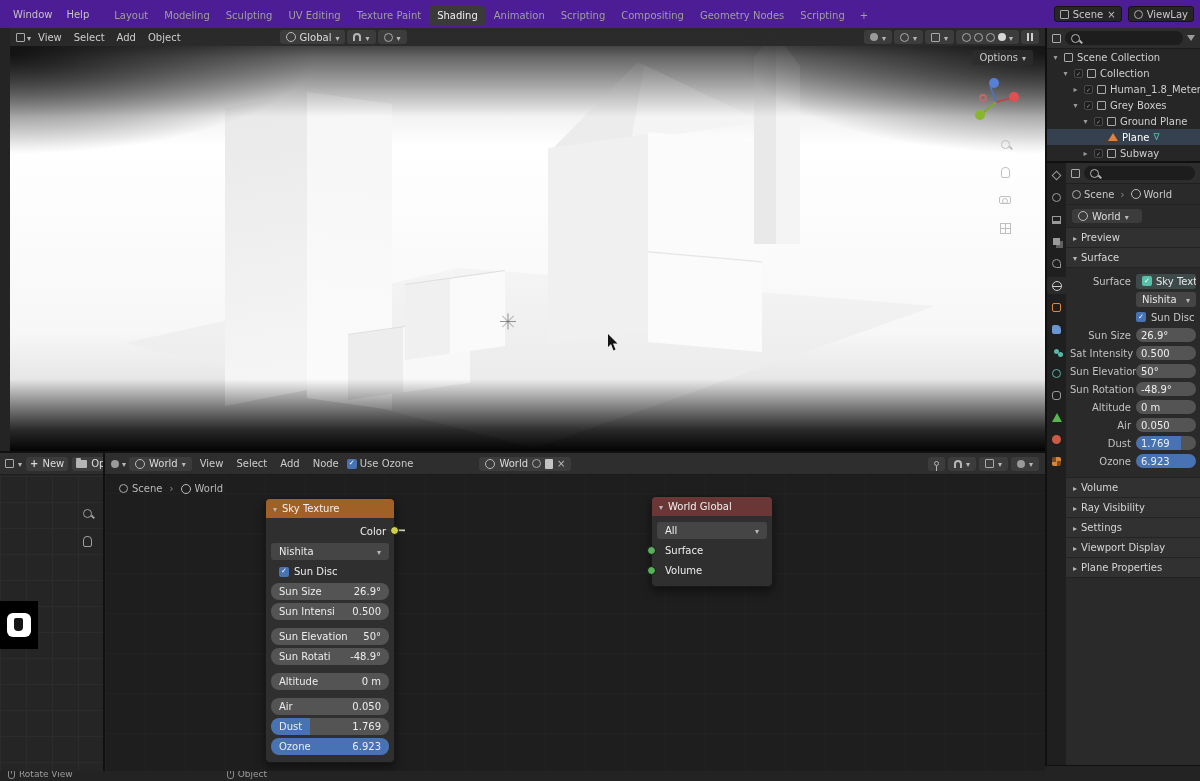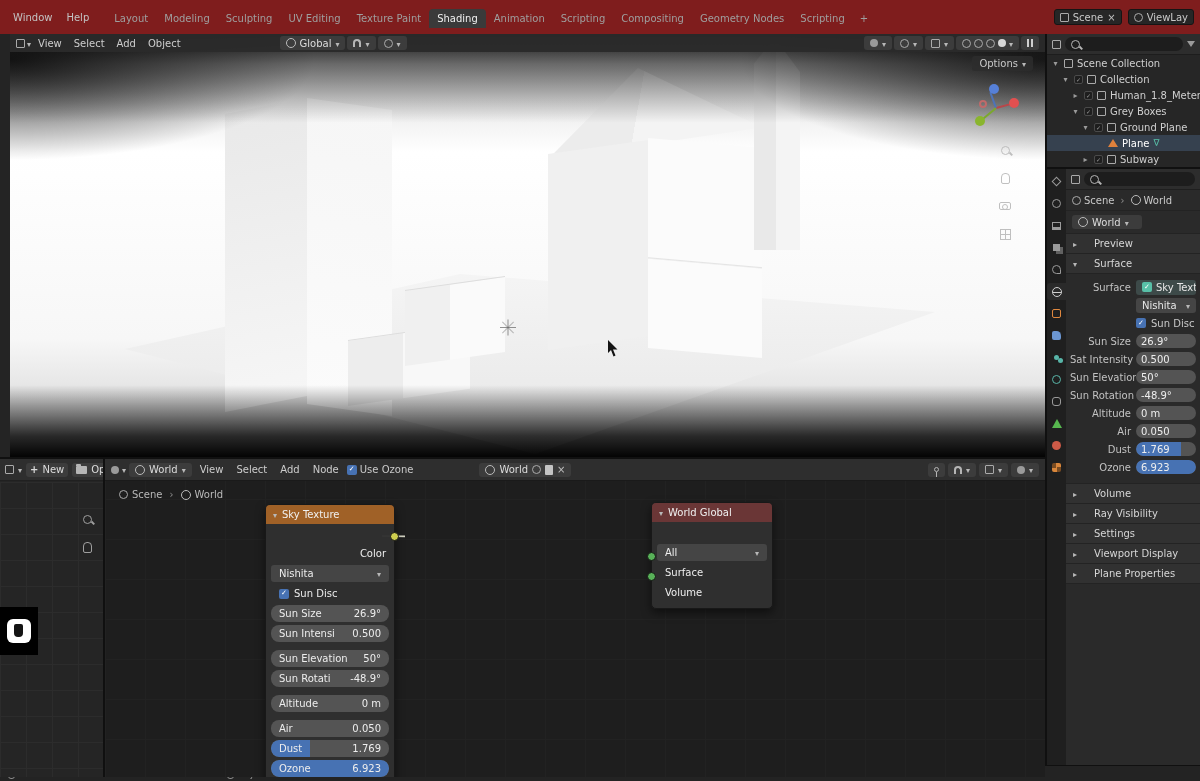--- a/index.html
+++ b/index.html
@@ -44,21 +44,21 @@
   .icon-grid{width:11px;height:11px;border:1px solid #b5b5b5;display:inline-block;
       background:linear-gradient(#b5b5b5 1px,transparent 1px) 0 4px/100% 1px no-repeat,
                  linear-gradient(90deg,#b5b5b5 1px,transparent 1px) 4px 0/1px 100% no-repeat}
   .icon-pin{width:5px;height:5px;border-radius:50%;border:1.5px solid #b5b5b5;position:relative;display:inline-block}
   .icon-pin::after{content:"";position:absolute;left:1px;top:4px;width:1.5px;height:5px;background:#b5b5b5}
   .icon-page{width:8px;height:10px;background:#c4c4c4;border-radius:1px;display:inline-block;flex:none}
   .icon-folder{width:11px;height:8px;background:#b5b5b5;border-radius:1px;position:relative;display:inline-block;flex:none}
   .icon-folder::before{content:"";position:absolute;top:-2px;left:0;width:5px;height:2px;background:#b5b5b5;border-radius:1px 1px 0 0}
 
   
-  .topbar{height:34px;background:#7f1d1d;display:flex;align-items:center;padding:0 6px;flex:none}
+  .topbar{height:28px;background:#4c1d95;display:flex;align-items:center;padding:0 6px;flex:none}
   .tb-menu{padding:0 7px;color:#c3c3c3;cursor:default}
   .tabs{display:flex;align-items:flex-end;height:22px;margin-left:10px}
   .tab{padding:4px 8px 4px;color:#9f9f9f;border-radius:4px 4px 0 0}
   .tab.active{background:#3a3a3a;color:#efefef}
   .tab-add{padding:4px 7px;color:#9f9f9f}
   .tb-right{margin-left:auto;display:flex;align-items:center;gap:6px}
   .tb-widget{display:flex;align-items:center;gap:4px;background:#262626;border:1px solid #151515;
       border-radius:3px;padding:1px 5px;height:16px}
 
   
@@ -116,21 +116,21 @@
       background-size:40px 40px}
   .sh-header{position:absolute;left:0;right:0;top:0;height:22px;background:#2e2e2e;display:flex;
       align-items:center;gap:3px;padding:0 6px;border-bottom:1px solid #1a1a1a;z-index:10}
   .sh-bc{position:absolute;left:14px;top:30px;display:flex;align-items:center;gap:4px;color:#b9b9b9;z-index:4}
 
   
   .node{position:absolute;background:rgba(48,48,48,.97);border:1px solid #181818;border-radius:5px;
       box-shadow:0 4px 10px rgba(0,0,0,.5);z-index:5}
   .nhead{height:19px;display:flex;align-items:center;gap:5px;padding:0 7px;color:#f0f0f0;
       border-radius:4px 4px 0 0}
-  .nbody{padding:20px 5px 7px}
+  .nbody{padding:4px 5px 7px}
   .nrow{position:relative;height:17px;background:#545454;border-radius:8px;display:flex;align-items:center;
       padding:0 8px;margin-top:3px;overflow:hidden;color:#ededed}
   .nrow .nl{flex:1;white-space:nowrap;overflow:hidden;z-index:1}
   .nrow .nv{margin-left:4px;z-index:1;white-space:nowrap}
   .ndrop{background:#454545;border-radius:3px}
   .nrow-plain{background:none;border-radius:0}
   .nrow-out{background:none;justify-content:flex-end;height:18px;margin-top:0;padding-right:3px}
   .fillbar{position:absolute;left:0;top:0;bottom:0;background:#4772b3;border-radius:8px 0 0 8px;z-index:0}
   .gap{height:5px}
   .socket{position:absolute;width:9px;height:9px;border-radius:50%;border:1px solid #141414;z-index:6}
@@ -167,21 +167,21 @@
   .pt-data{width:0;height:0;border-left:5px solid transparent;border-right:5px solid transparent;
       border-bottom:9px solid #57b74f}
   .pt-mat{width:9px;height:9px;background:#cd5a47;border-radius:50%}
   .pt-tex{width:9px;height:9px;border-radius:2px;background:repeating-conic-gradient(#d8863b 0 25%,#7a4c22 0 50%)}
   .pcontent{flex:1;min-width:0;display:flex;flex-direction:column;overflow:hidden}
   .prow-filter{height:21px;display:flex;align-items:center;gap:4px;padding:0 5px;background:#2d2d2d;
       border-bottom:1px solid #1f1f1f}
   .pbc{height:21px;display:flex;align-items:center;padding:0 6px;gap:3px;border-bottom:1px solid #232323;
       color:#c9c9c9;white-space:nowrap;overflow:hidden}
   .pdb{height:23px;display:flex;align-items:center;padding:0 6px;border-bottom:1px solid #232323}
-  .phead{height:20px;display:flex;align-items:center;gap:17px;padding:0 7px;background:#313131;
+  .phead{height:20px;display:flex;align-items:center;gap:4px;padding:0 7px;background:#313131;
       border-bottom:1px solid #232323;color:#d6d6d6}
   .psec{padding:3px 4px 8px;border-bottom:1px solid #232323}
   .prow{height:16px;display:flex;align-items:center;margin-top:2px}
   .pl{width:66px;text-align:right;padding-right:5px;color:#c2c2c2;flex:none;white-space:nowrap;overflow:hidden}
   .pv{flex:1;height:14px;background:#545454;border-radius:7px;display:flex;align-items:center;
       padding:0 5px;color:#eee;overflow:hidden;position:relative;white-space:nowrap;min-width:0}
   .pv span{z-index:1}
   .pfull{flex:1;height:15px;background:#454545;border-radius:3px;display:flex;align-items:center;
       gap:4px;padding:0 6px;color:#e7e7e7;overflow:hidden;white-space:nowrap;min-width:0}
 

